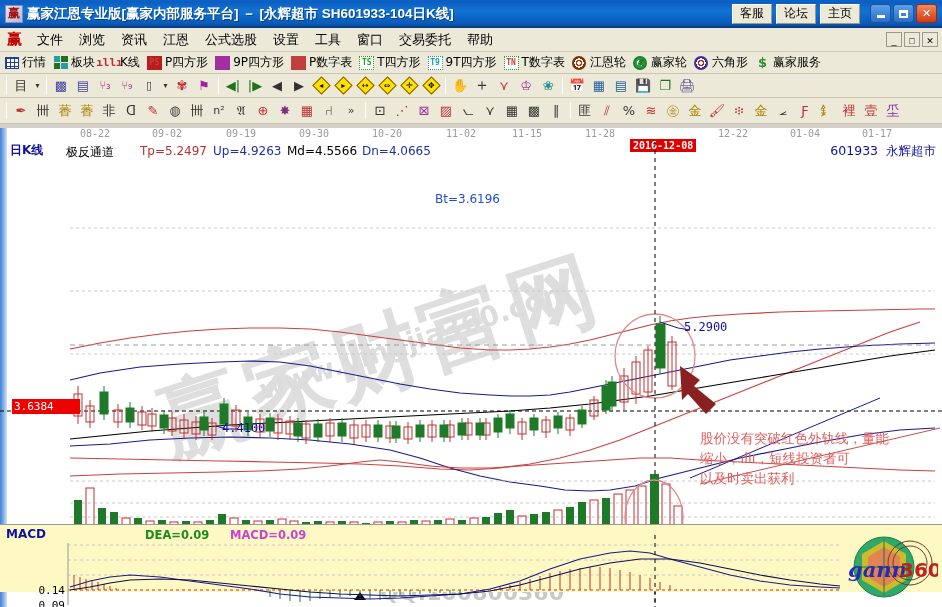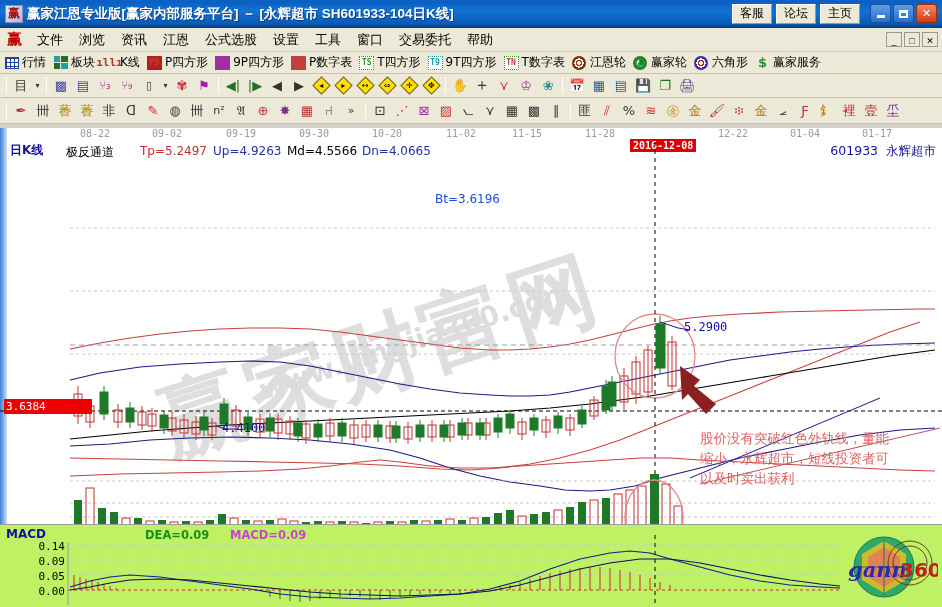--- a/index.html
+++ b/index.html
@@ -146,21 +146,21 @@
   .stockname {
     position:absolute; top:15px; right:6px; font-size:12.5px; color:#1010a0;
     font-family:"DejaVu Sans","Liberation Sans",sans-serif; white-space:nowrap;
   }
   .price-tag {
     position:absolute; font-size:12px; color:#1010a0;
     font-family:"DejaVu Sans Mono","Liberation Mono",monospace; white-space:nowrap;
   }
   .axis-lbl {
     position:absolute; font-size:11px; color:#000;
-    font-family:"DejaVu Sans Mono","Liberation Mono",monospace; text-align:right; white-space:nowrap;
+    font-family:"DejaVu Sans Mono","Liberation Mono",monospace; text-align:right; white-space:nowrap;margin-top:44px;
   }
   .redtag {
     position:absolute; background:#ee0000; color:#ffffff; font-size:11px;
     font-family:"DejaVu Sans Mono","Liberation Mono",monospace;
     padding:1px 2px; white-space:nowrap;
   }
   .annot {
     position:absolute; color:#e06060; font-size:13.5px; line-height:20px;
     font-family:"DejaVu Sans","Liberation Sans",sans-serif; white-space:pre-line;
   }
@@ -650,29 +650,29 @@
     <polyline fill="none" stroke="#c84040" stroke-width="1" points="70,348 120,346 170,345 220,344 260,343 300,341 330,338 360,334 380,332 400,334 430,338 460,340 490,340 520,338 550,336 580,334 610,332 640,330 670,330 700,332 740,334 780,336 820,338 860,340 900,342 935,343"></polyline>
 
     <polygon fill="#000" points="360,464 366,472 354,472"></polygon>
 
     <rect x="0" y="479" width="942" height="0"></rect>
   </svg>
 
   <div class="price-tag" style="left:684px; top:192px;">5.2900</div>
   <div class="price-tag" style="left:222px; top:293px;">4.4100</div>
 
-  <div class="redtag" style="left:4px; top:271px; width:88px;">3.6384</div>
+  <div class="redtag" style="left:12px; top:271px; width:68px;">3.6384</div>
   <div class="axis-lbl" style="left:22px; top:453px; width:45px; font-size:12px;">3.2143</div>
   <div class="axis-lbl" style="left:4px; top:477px; width:64px;">1826559</div>
 
   <div class="annot" style="left:700px; top:300px; width:240px;">股价没有突破红色外轨线，量能
-缩小，永辉超市，短线投资者可
+缩小，ıllı，短线投资者可
 以及时卖出获利</div>
 
-  <div style="position:absolute;left:0;top:396px;width:942px;height:83px;border-top:1px solid #9a9a9a;background:#bef264">
+  <div style="position:absolute;left:0;top:396px;width:942px;height:68px;border-top:1px solid #9a9a9a;background:#fef9c3">
     <div class="panel-label" style="left:6px; top:2px;">MACD</div>
     <div class="macd-lbl" style="left:145px; top:3px; color:#1a8c1a;">DEA=0.09</div>
     <div class="macd-lbl" style="left:230px; top:3px; color:#d040d0;">MACD=0.09</div>
 
     <div class="axis-lbl" style="left:20px; top:15px; width:45px;">0.14</div>
     <div class="axis-lbl" style="left:20px; top:30px; width:45px;">0.09</div>
     <div class="axis-lbl" style="left:20px; top:45px; width:45px;">0.05</div>
     <div class="axis-lbl" style="left:20px; top:60px; width:45px;">0.00</div>
 
     <svg width="942" height="83" style="position:absolute;left:0;top:0">

